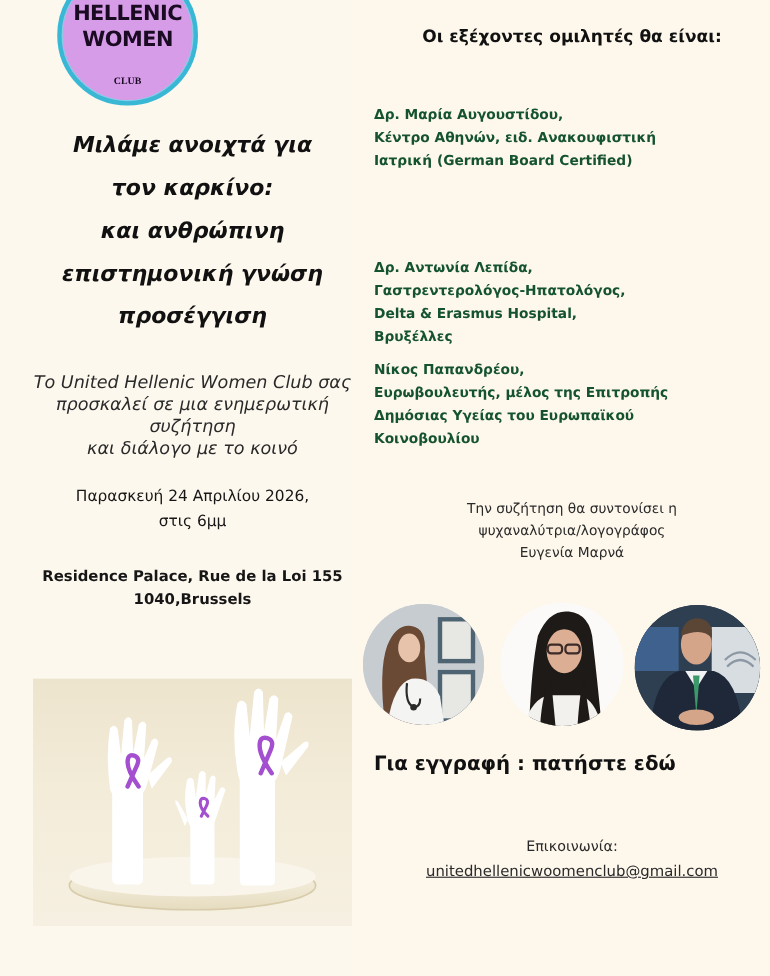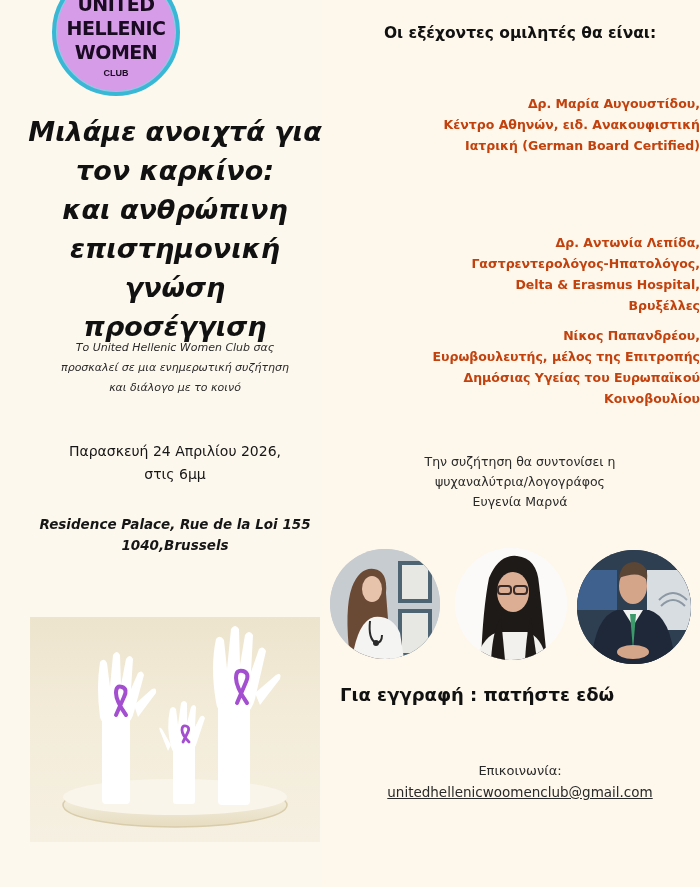--- a/index.html
+++ b/index.html
@@ -22,64 +22,64 @@
       background: #d79ce8;
       border: 4px solid #39b8d6;
       box-shadow: 0 0 0 1px #7dd3e6 inset;
       display: flex; flex-direction: column; align-items: center; justify-content: flex-end;
       padding-bottom: 14px;
     }
     .logo .l1, .logo .l2, .logo .l3 {
       font-family: "DejaVu Sans", sans-serif; font-weight: bold;
       color: #1a0a22; line-height: 24px; font-size: 19px; letter-spacing: -0.5px;
     }
-    .logo .l4 { font-family: Liberation Sans, sans-serif; font-weight: bold; font-size: 9px; color: #1a0a22; margin-top: 4px; }
+    .logo .l4 { font-family: Liberation Serif, serif; font-weight: bold; font-size: 9px; color: #1a0a22; margin-top: 20px; }
 
     .title {
       position: absolute; left: 15px; top: 112px; width: 320px;
       text-align: center;
       font-family: "DejaVu Sans", sans-serif; font-weight: bold; font-style: italic;
-      font-size: 27px; line-height: 39px; color: #111;
+      font-size: 20px; line-height: 39px; color: #111;
     }
     .title span { display: block; }
 
     .intro {
       position: absolute; left: 20px; top: 338px; width: 310px;
       text-align: center; font-style: italic;
-      font-size: 11px; line-height: 20px; color: #2a2a2a;
+      font-size: 16px; line-height: 20px; color: #2a2a2a;
     }
     .intro span { display: block; }
 
     .date {
       position: absolute; left: 15px; top: 440px; width: 320px;
       text-align: center; font-weight: normal; font-size: 14px; line-height: 23px; color: #161616;
     }
     .date span { display: block; }
 
     .venue {
       position: absolute; left: 15px; top: 514px; width: 320px;
       text-align: center; font-weight: bold; font-size: 13.5px; line-height: 21px; color: #161616;
     }
-    .venue span { display: block; font-style: italic; }
+    .venue span { display: block; }
 
     .hands-image {
       position: absolute; left: 30px; top: 617px; width: 290px; height: 225px;
       background: linear-gradient(180deg, #ede4cd 0%, #f3ecd9 45%, #f6f0e2 100%);
       overflow: hidden;
     }
     .hands-image svg { width: 100%; height: 100%; display: block; }
 
     
     .speakers-heading {
       position: absolute; left: 340px; top: 24px; width: 360px;
       text-align: center; font-weight: bold; font-size: 15.5px; color: #111;
     }
     .speaker {
       position: absolute; left: 340px; width: 360px;
-      text-align: right; font-weight: bold; font-size: 12.5px; line-height: 21px; color: #c2410c;
+      text-align: left; font-weight: bold; font-size: 12.5px; line-height: 21px; color: #14532d;
     }
     .speaker span { display: block; }
     .speaker-1 { top: 93px; }
     .speaker-2 { top: 232px; }
     .speaker-3 { top: 325px; }
 
     .moderator {
       position: absolute; left: 340px; top: 452px; width: 360px;
       text-align: center; font-size: 12.5px; line-height: 20px; color: #2a2a2a;
     }

